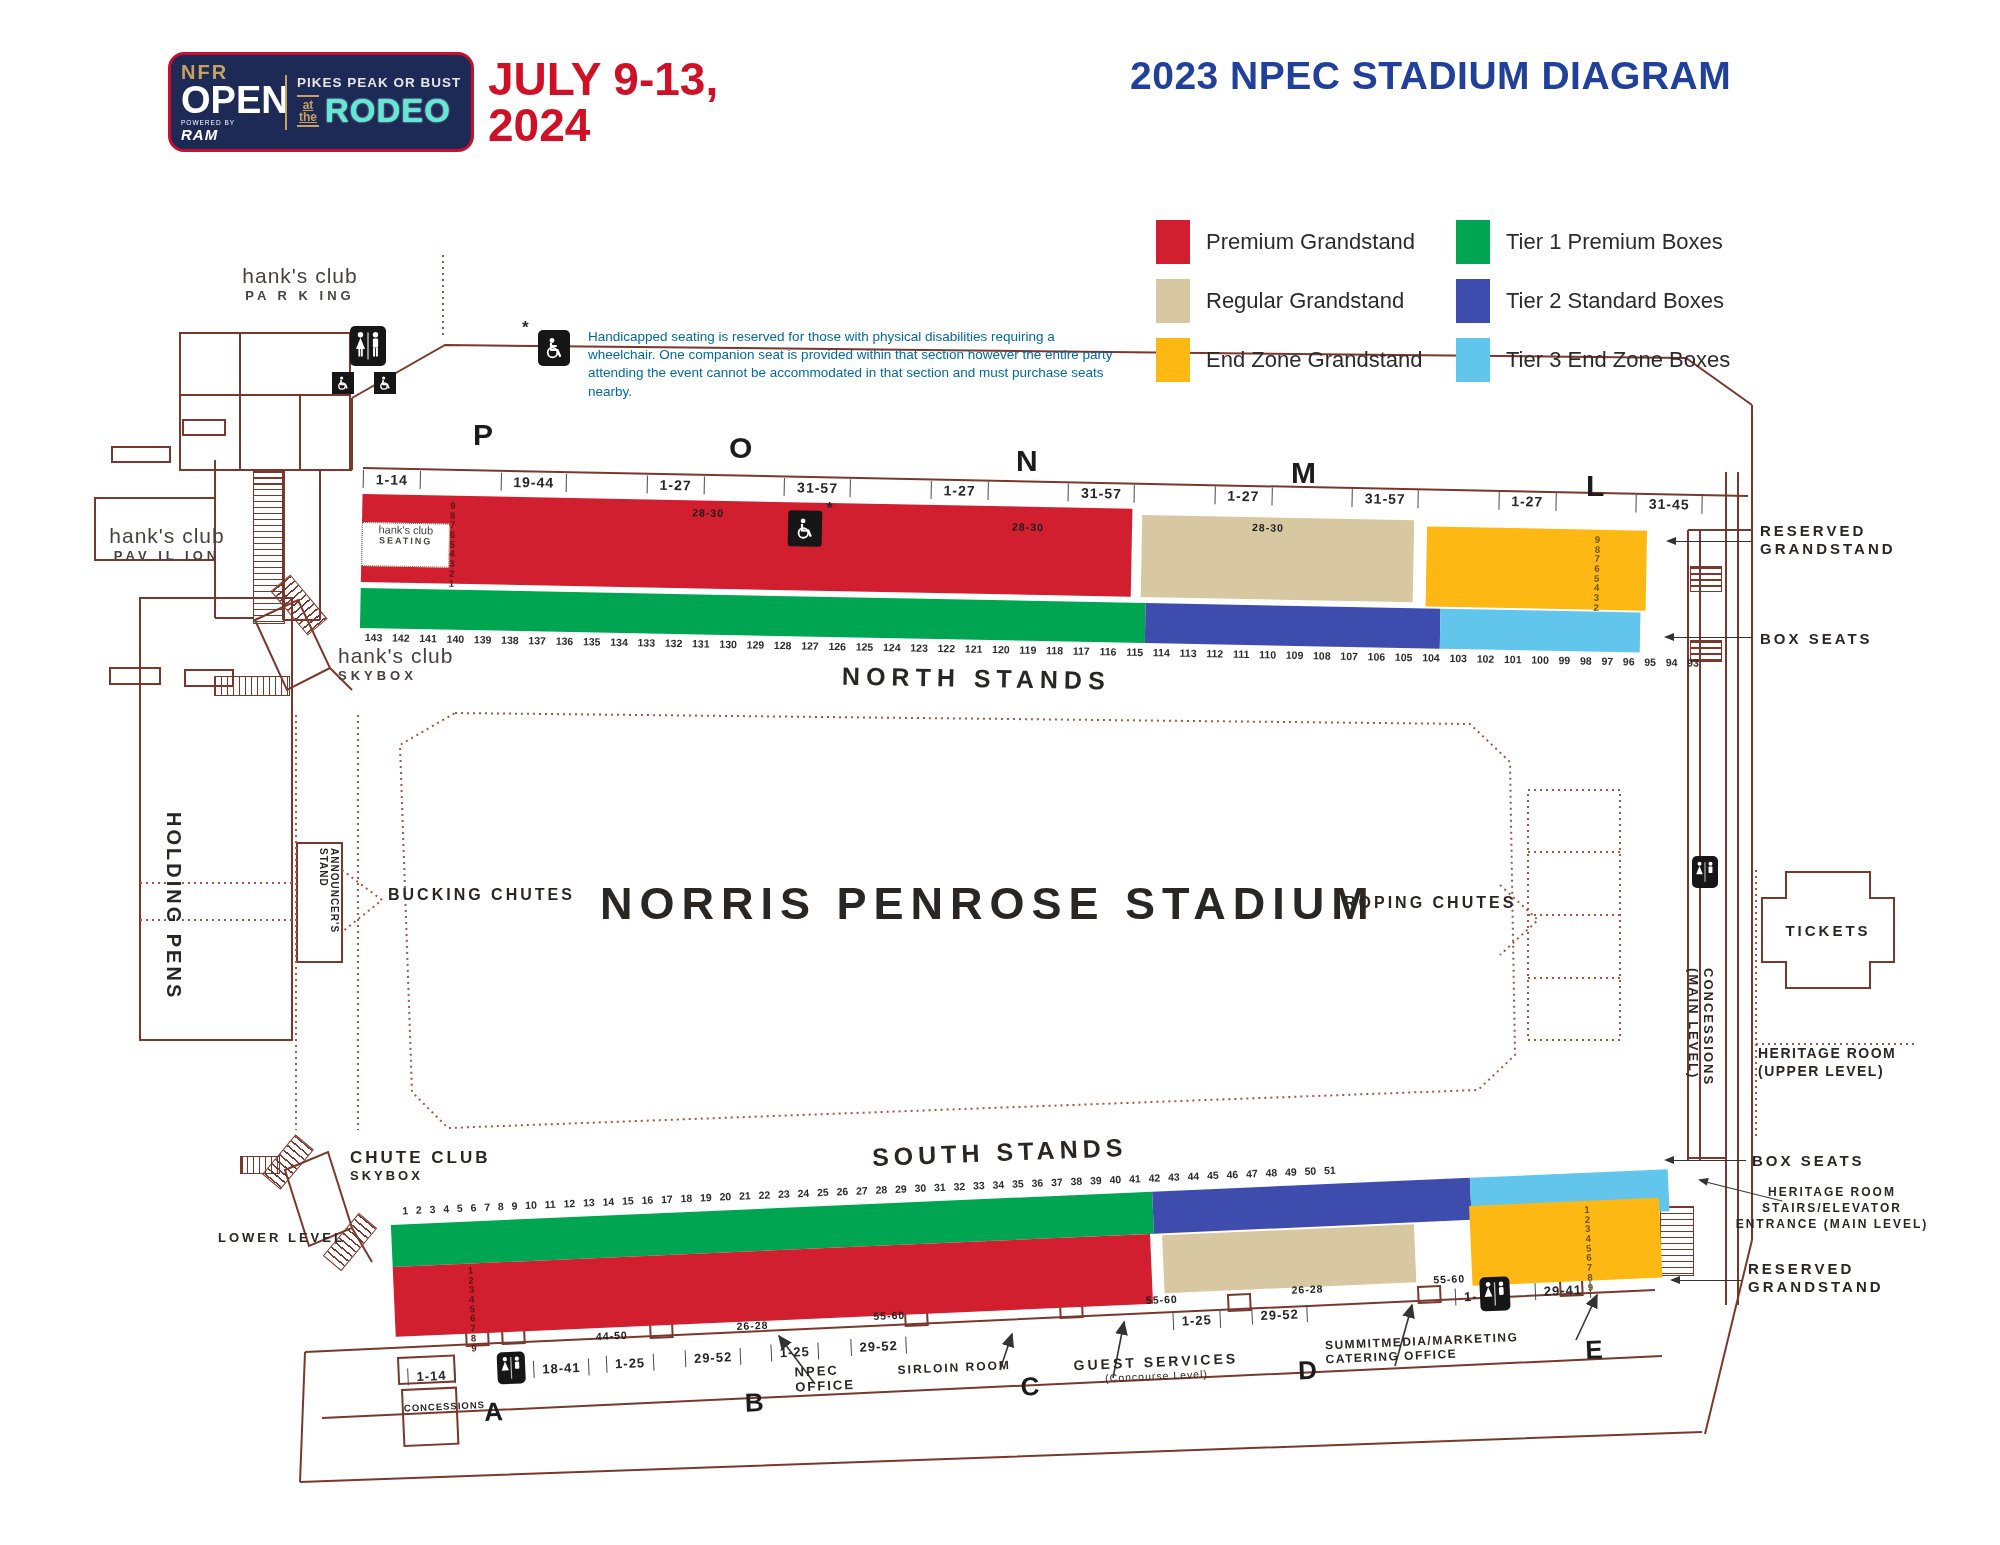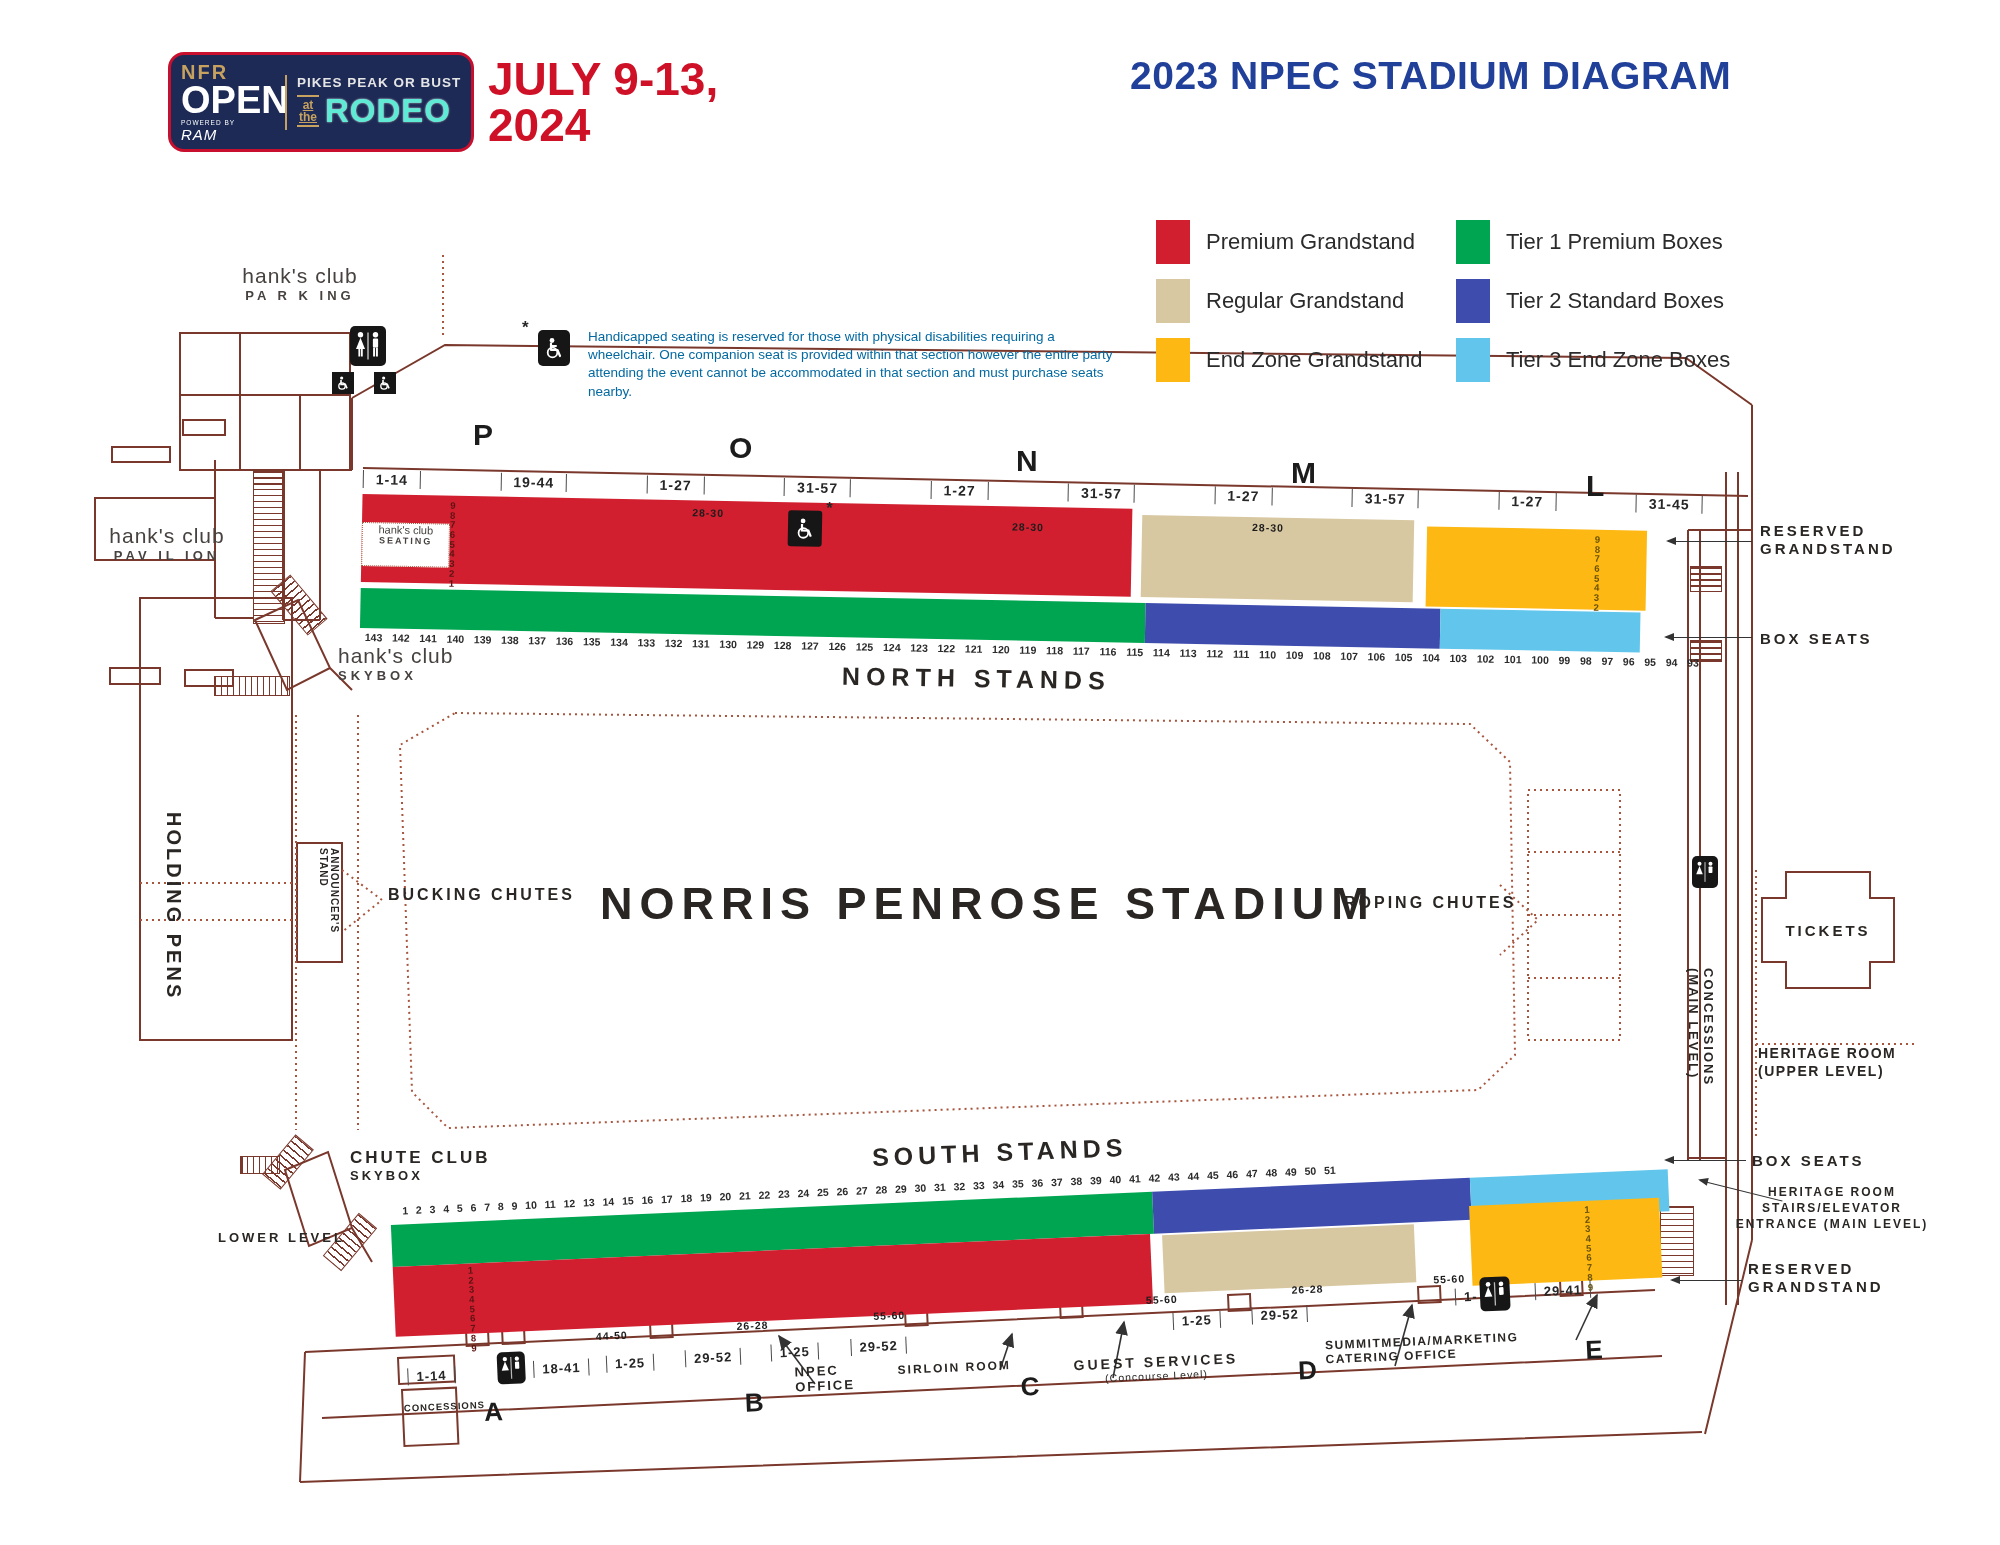--- a/index.html
+++ b/index.html
@@ -8,21 +8,21 @@
   .abs{position:absolute;}
   svg.layer{position:absolute;left:0;top:0;}
 
   
   .logo{left:168px;top:52px;width:306px;height:100px;background:#1d2a56;border:3px solid #c8102e;
         border-radius:16px;display:flex;align-items:center;box-sizing:border-box;padding:4px 10px;}
   .logo-left{width:96px;text-align:left;color:#fff;}
   .logo-nfr{color:#c6a15f;font-weight:800;font-size:20px;letter-spacing:2px;}
   .logo-open{font-weight:800;font-size:38px;line-height:.85;letter-spacing:0px;}
   .logo-pwd{font-size:6.5px;letter-spacing:1px;margin-top:3px;}
-  .logo-ram{font-weight:400;font-size:15px;font-style:italic;letter-spacing:1px;}
+  .logo-ram{font-weight:700;font-size:15px;font-style:italic;letter-spacing:1px;}
   .logo-right{flex:1;padding-left:10px;border-left:2px solid #c6a15f;margin-left:8px;}
   .logo-tag{color:#e5e5e5;font-weight:700;font-size:13.5px;letter-spacing:1px;white-space:nowrap;}
   .logo-row{display:flex;align-items:center;margin-top:2px;}
   .logo-at{color:#c6a15f;font-weight:700;font-size:12px;line-height:1;text-align:center;
            border-top:2px solid #c6a15f;border-bottom:2px solid #c6a15f;padding:2px 2px;margin-right:6px;}
   .logo-rodeo{color:#5eead4;font-weight:800;font-size:33px;letter-spacing:1px;
               text-shadow:0 0 2px #fff,1px 1px 0 #10203f;}
   .dates{left:488px;top:56px;color:#ce1126;font-weight:800;font-size:46px;line-height:1.0;letter-spacing:0;}
   .title{left:1130px;top:54px;width:520px;color:#21409a;font-weight:600;font-size:39px;letter-spacing:.5px;text-align:center;white-space:nowrap;}
 

